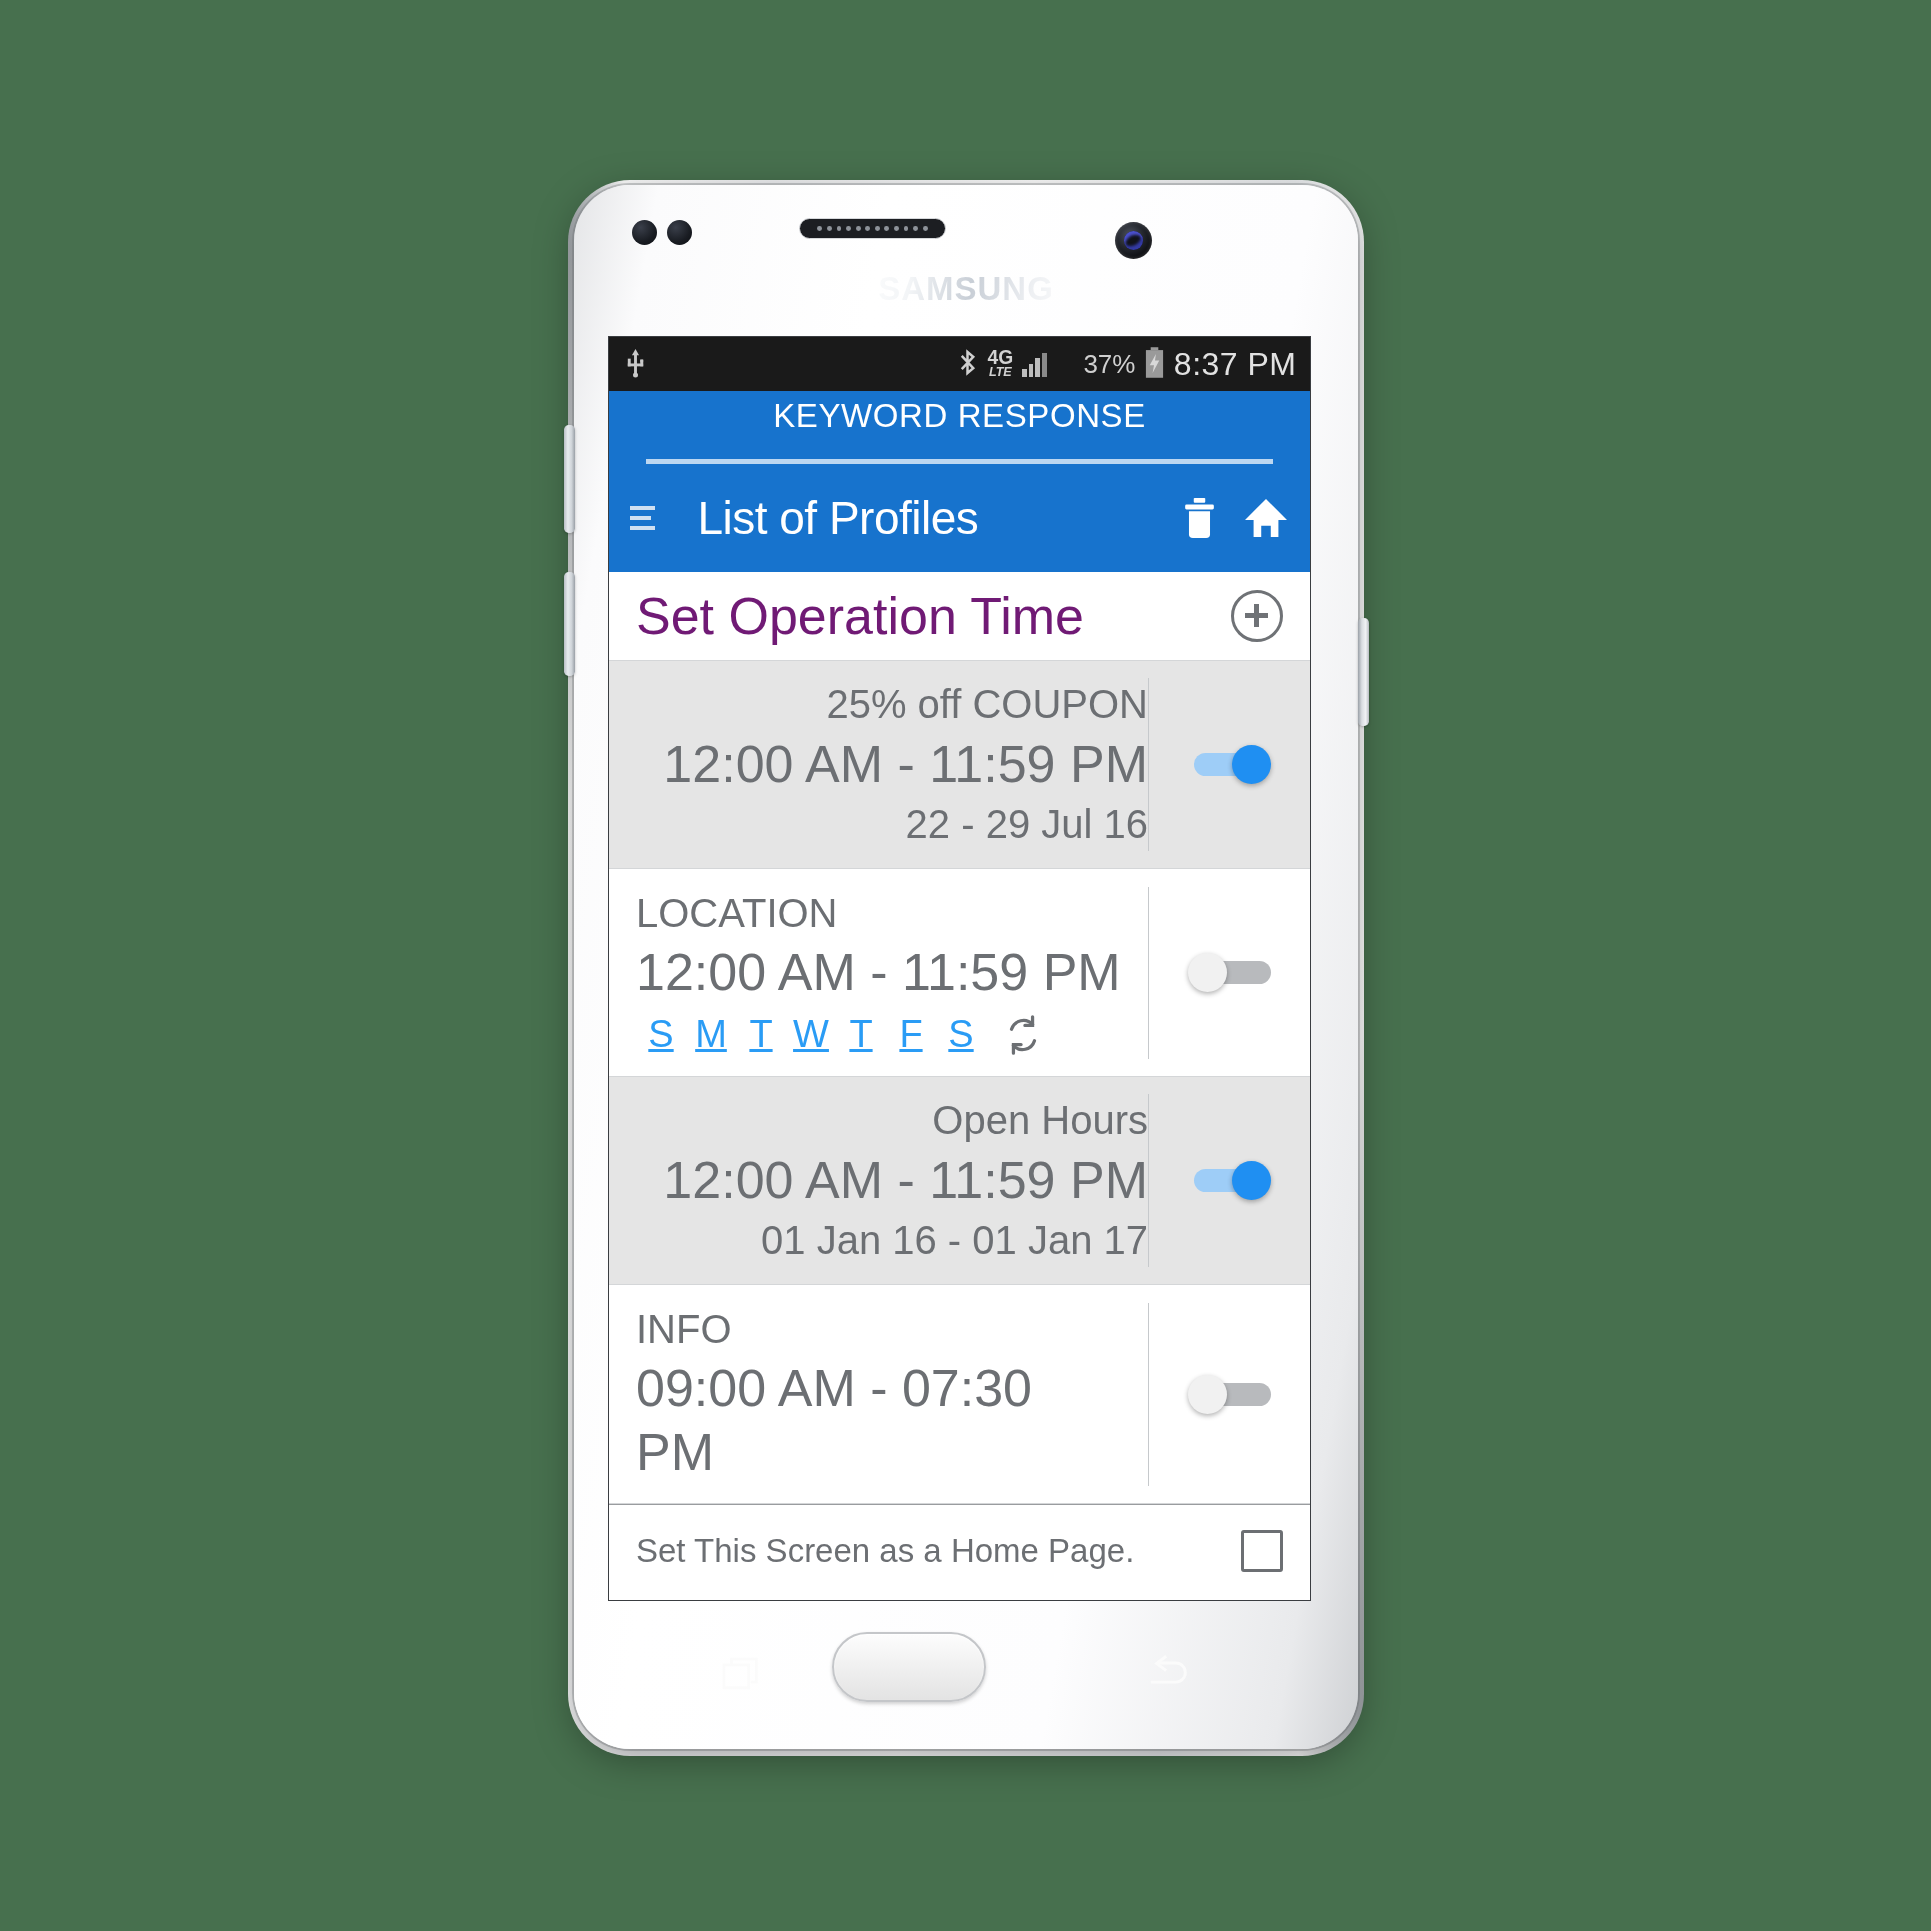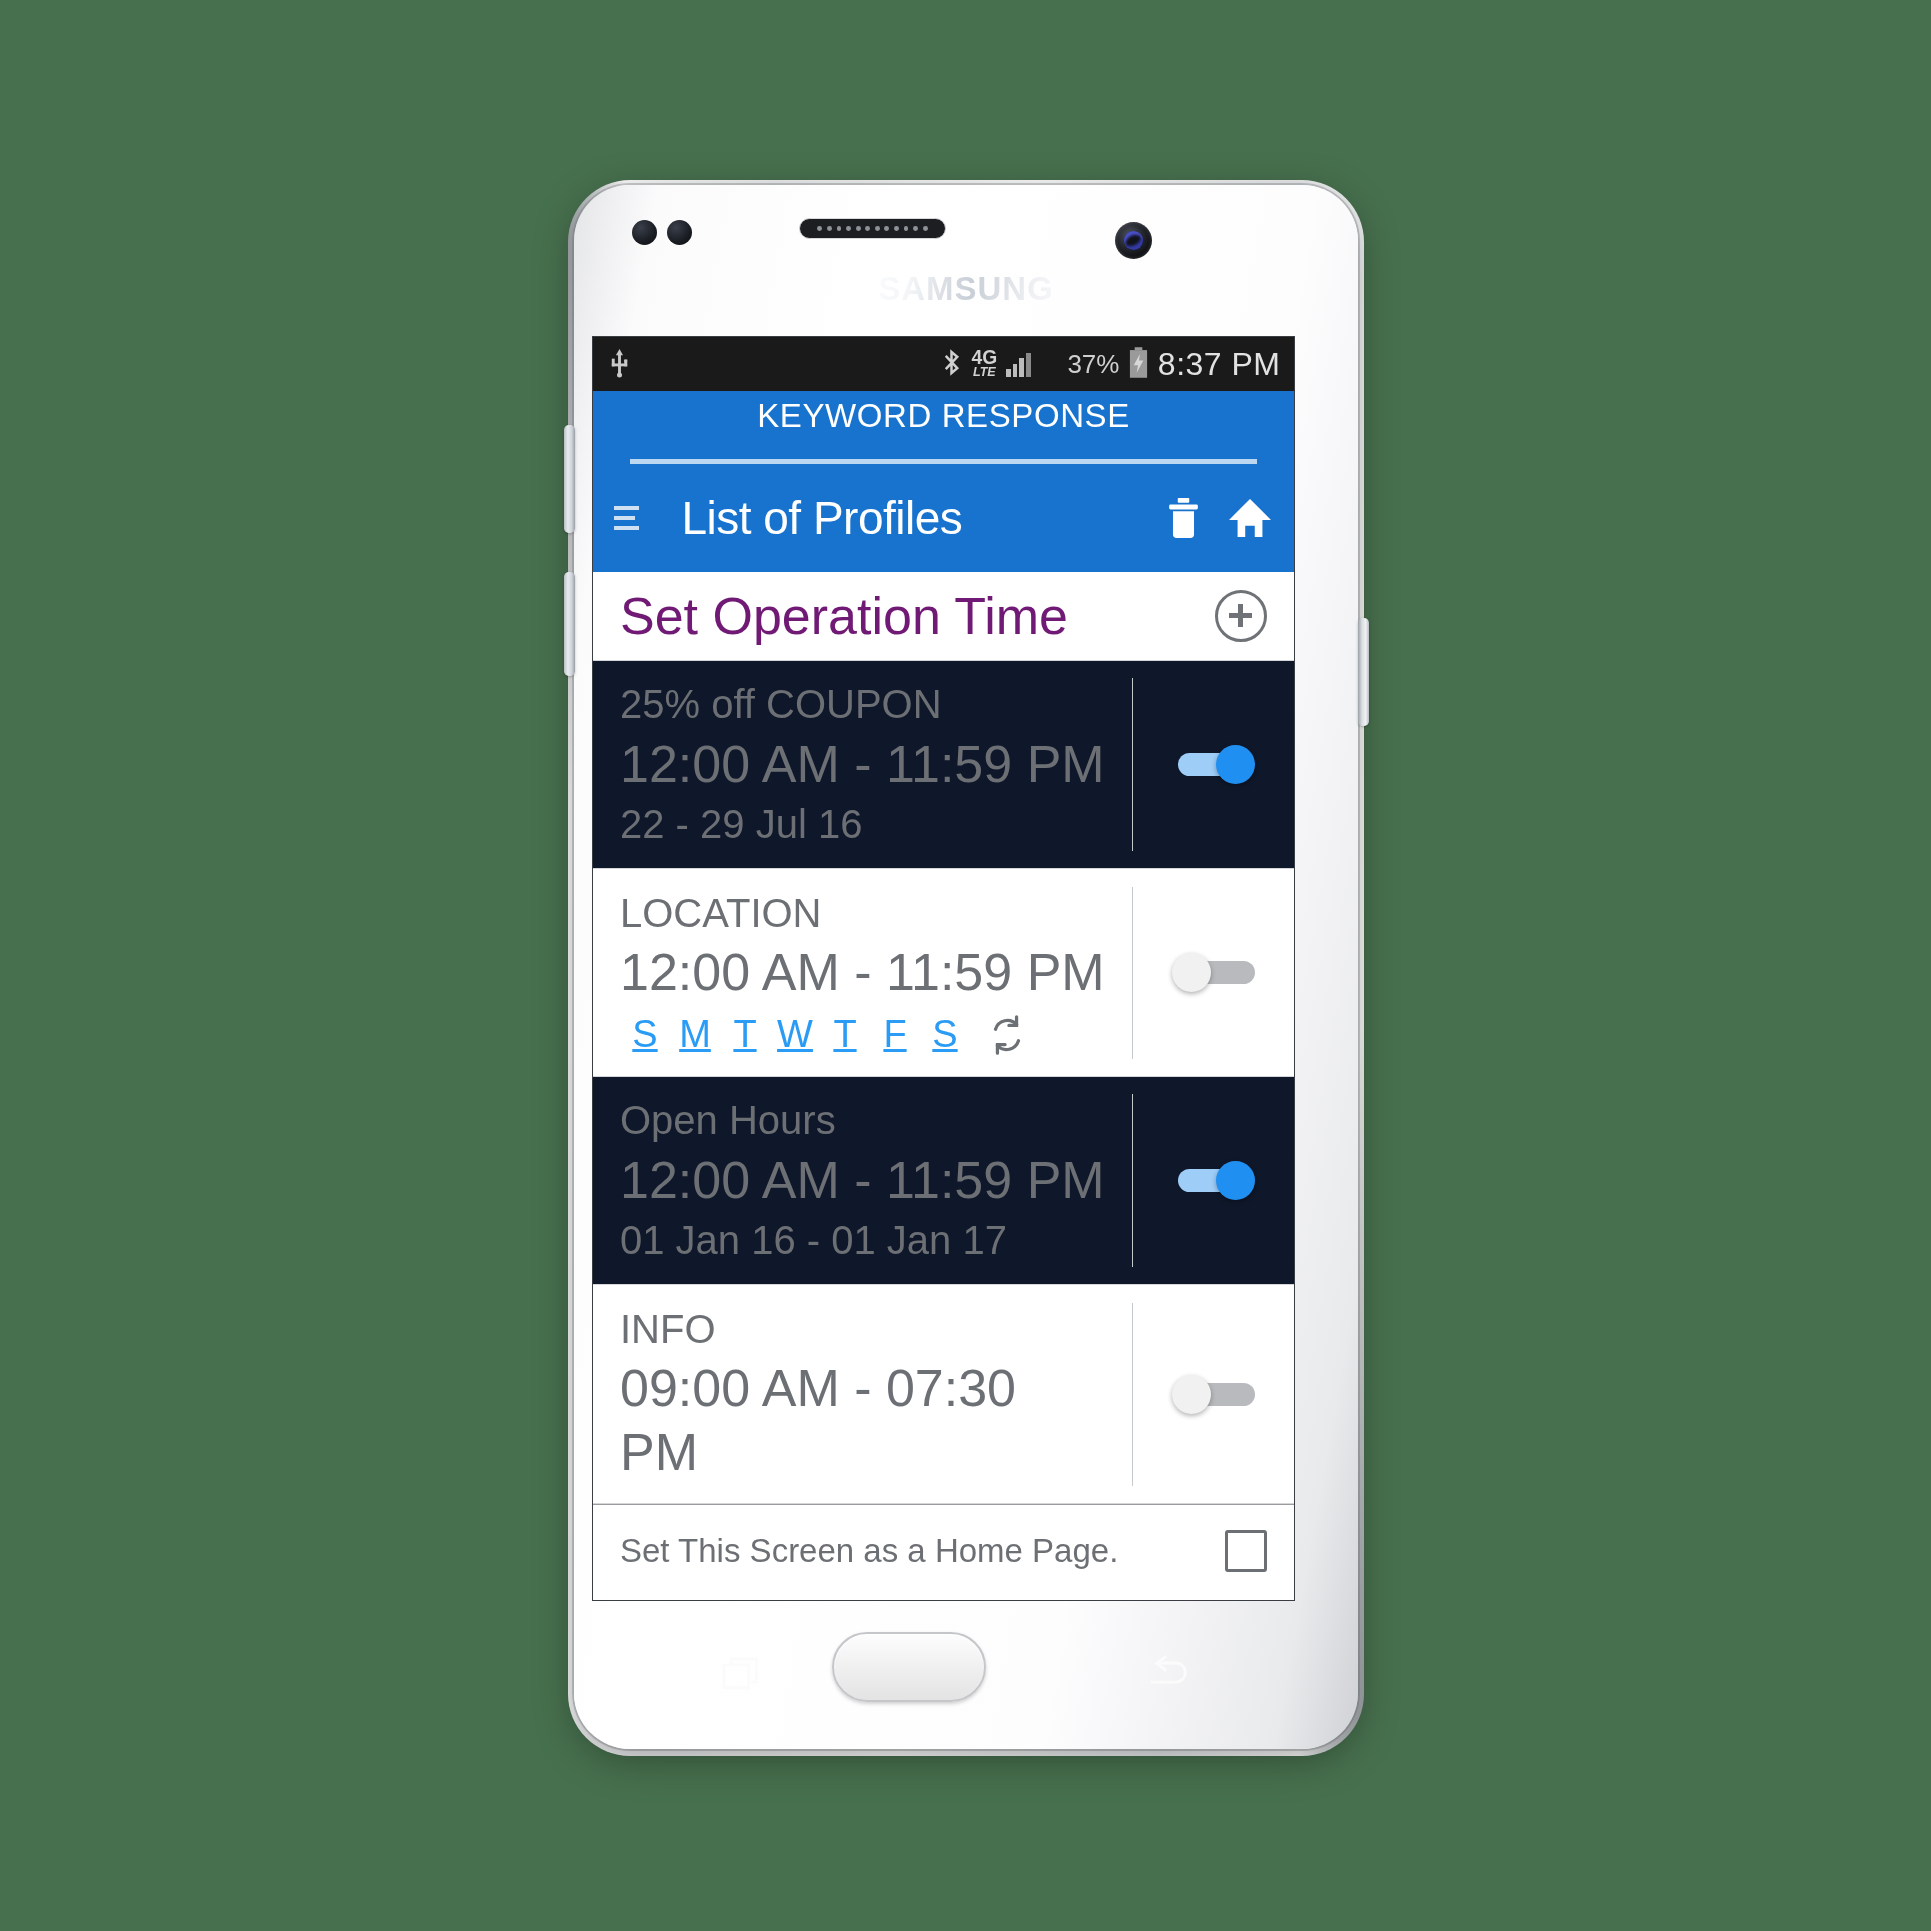--- a/index.html
+++ b/index.html
@@ -80,21 +80,21 @@
     font-weight: bold; font-size: 33px; letter-spacing: 1px;
     background: linear-gradient(100deg,#ffffff 0%, #f3f5f7 26%, #c8ced6 52%, #eef0f3 78%, #ffffff 100%);
     -webkit-background-clip: text; background-clip: text;
     color: transparent;
     text-shadow: none;
   }
 
   
   #screen {
     position: absolute;
-    left: 592px; top: 336px;
+    left: 608px; top: 336px;
     width: 703px; height: 1265px;
     background: #ffffff;
     overflow: hidden;
     border: 1px solid #3a3d41;
   }
 
   
   #status-bar {
     height: 54px; background: #1a1a1a;
     display: flex; align-items: center;
@@ -162,21 +162,21 @@
   #plus-icon::before { left:10.6px; top:20px; width:23px; height:4.8px; }
   #plus-icon::after  { left:20px; top:10.6px; width:4.8px;  height:23px; }
 
   
   .profile-row {
     display:flex; align-items:stretch;
     border-bottom:1px solid #d4d6d8;
     background:#ffffff;
     min-height: 164px;
   }
-  .profile-row.alt { background:#0f172a; }
+  .profile-row.alt { background:#e5e5e5;text-align:right; }
   .profile-info { flex:1; padding:19.3px 0 19.3px 27px; display:flex; flex-direction:column; justify-content:center; gap:3.9px; }
   .p-title { font-size:40px; color:#6c6f73; line-height:1.22; }
   .p-time  { font-size:52px; color:#6c6f73; line-height:1.22; }
   .p-date  { font-size:40px; color:#6c6f73; line-height:1.22; }
   .p-days  { display:flex; align-items:center; gap:0; margin-top:3.9px; }
   .p-days .day {
     font-size:38px; color:#2a9cf5; text-decoration:underline;
     width:50px; text-align:center; font-weight:500;
   }
   .repeat-icon { margin-left: 15.4px; width:44px; height:44px; }

